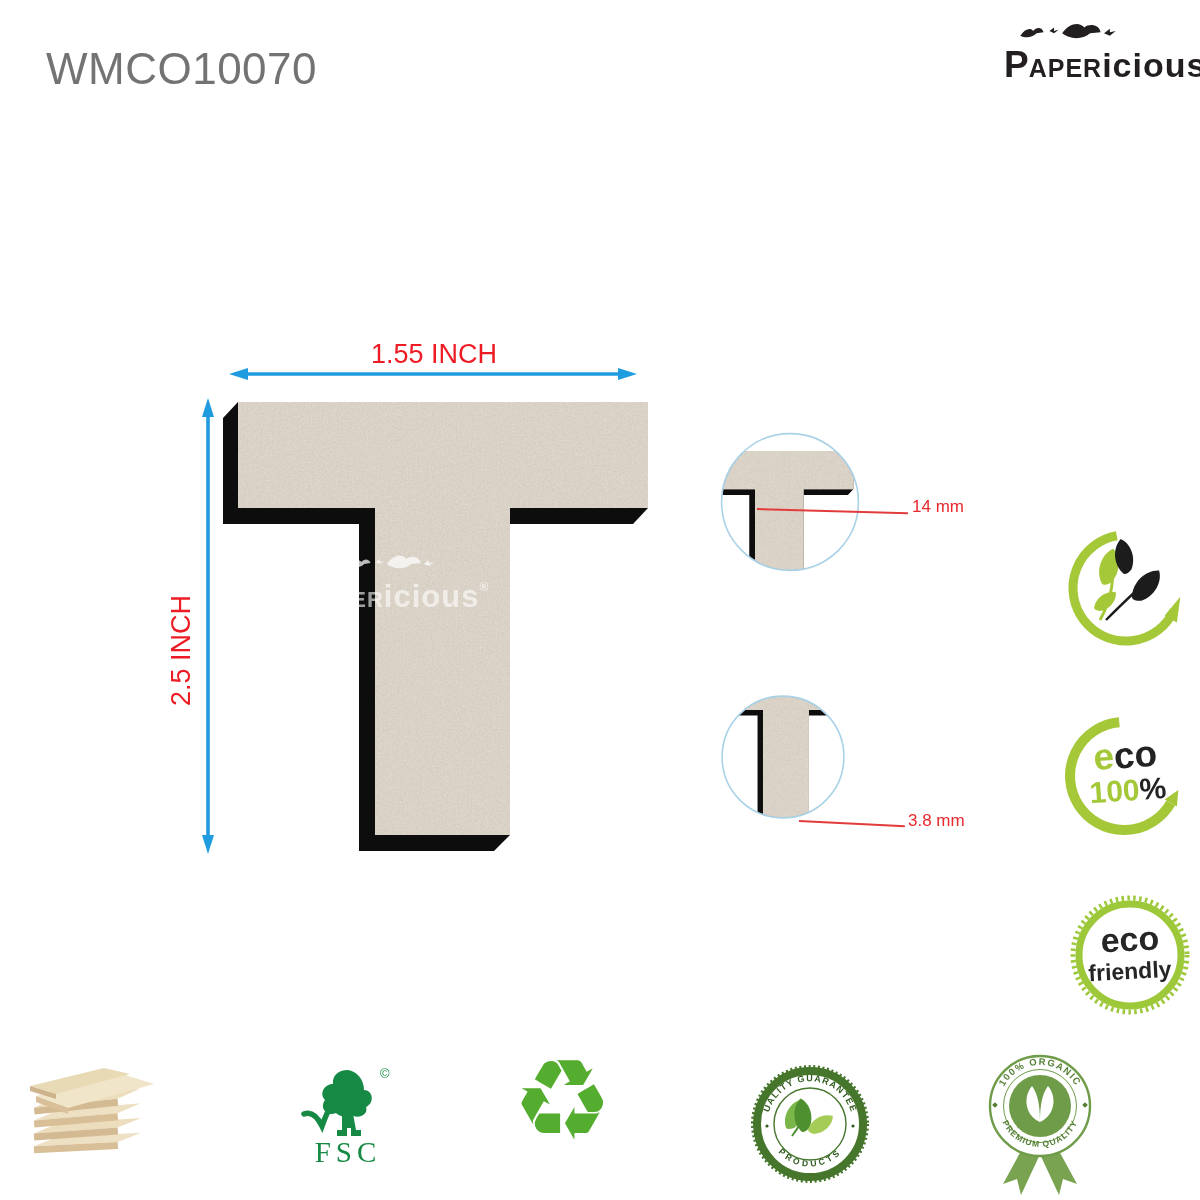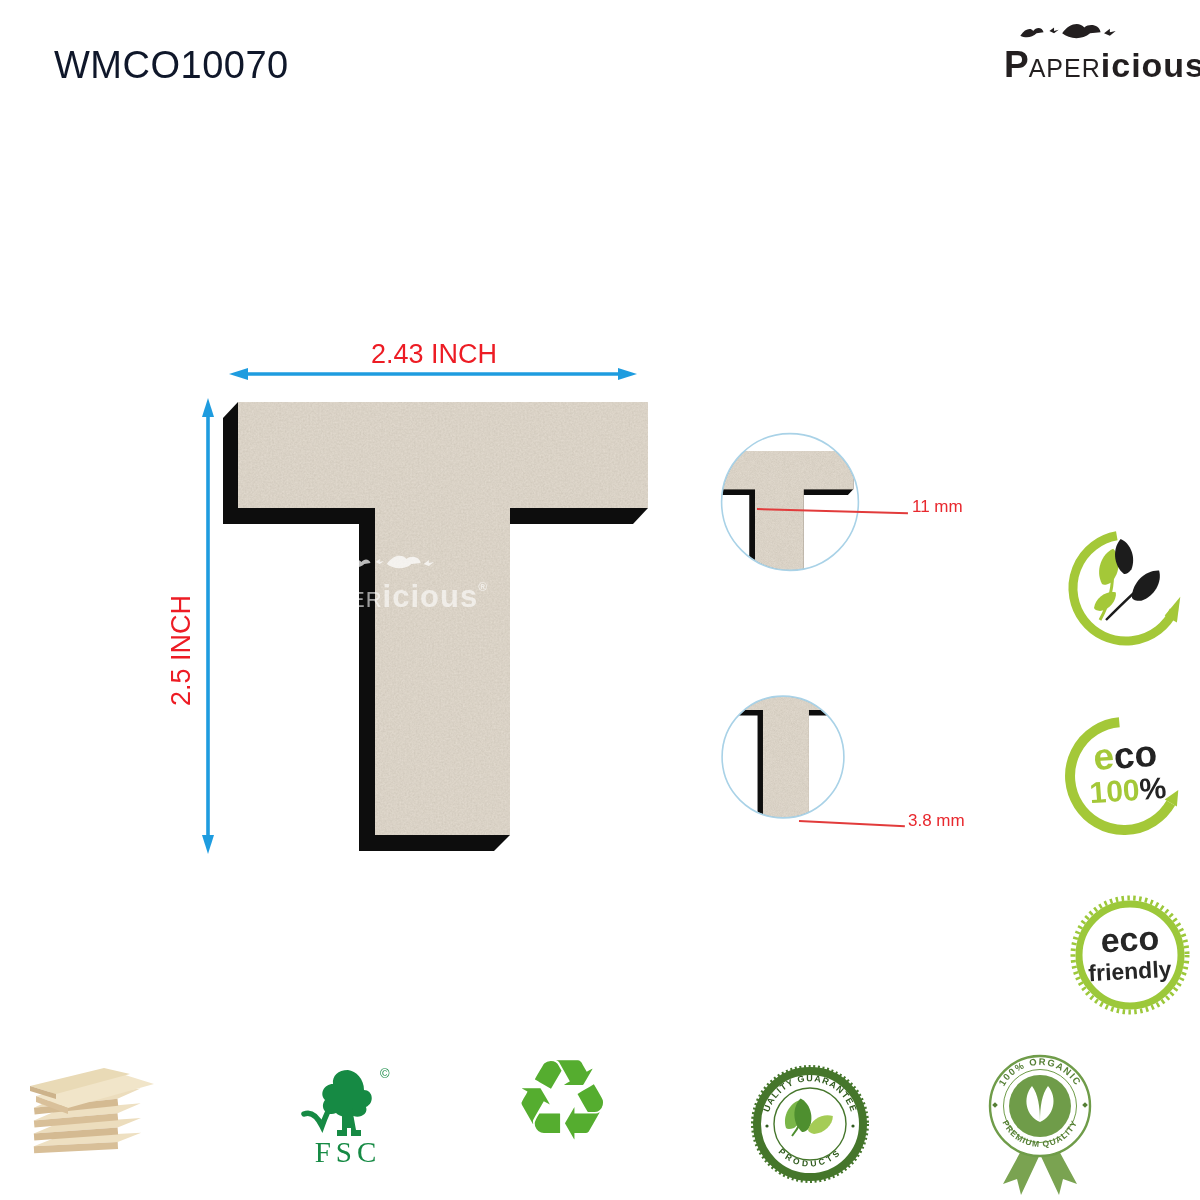--- a/index.html
+++ b/index.html
@@ -3,26 +3,26 @@
 <meta charset="utf-8">
 <style>
   html,body{margin:0;padding:0;}
   body{
     width:1200px;height:1200px;position:relative;background:#ffffff;
     font-family:"Liberation Sans", sans-serif;overflow:hidden;
   }
   .abs{position:absolute;}
 
   
-  #product-code{left:54px;top:44px;font-size:38px;color:#0f172a;letter-spacing:.5px;}
+  #product-code{left:46px;top:44px;font-size:44px;color:#737373;letter-spacing:.5px;}
   #brand-logo{left:1004px;top:18px;width:196px;height:72px;color:#231f20;}
   #brand-logo .birds{position:absolute;left:14px;top:2px;}
   #brand-logo .word{position:absolute;left:0;top:26px;white-space:nowrap;}
   .word .big{font-size:37px;font-weight:bold;}
-  .word .caps{font-size:25px;font-weight:normal;letter-spacing:1px;margin-top:6px;}
+  .word .caps{font-size:25px;font-weight:bold;letter-spacing:1px;margin-top:6px;}
   .word .low{font-size:34px;font-weight:bold;letter-spacing:1px;}
   .word .reg{font-size:14px;font-weight:bold;vertical-align:18px;}
 
   
   .dim-label{color:#ed1c24;font-size:27px;white-space:nowrap;}
   #dim-width-label{left:371px;top:339px;}
   #dim-height-label{left:166px;top:556px;height:150px;writing-mode:vertical-rl;transform:rotate(180deg);}
 
   
   .leader{height:0;border-top:2px solid #e23b3b;transform-origin:left center;}
@@ -85,21 +85,21 @@
     <use href="#birds" fill="#231f20"></use>
   </svg>
   <div class="word"><span class="big">P</span><span class="caps">APER</span><span class="low">icious</span></div>
 </div>
 
 <svg class="abs" style="left:229px;top:366px" width="408" height="16">
   <line x1="15" y1="8" x2="393" y2="8" stroke="#1e9cdf" stroke-width="3.6"></line>
   <polygon points="0,8 19,2 19,14" fill="#1e9cdf"></polygon>
   <polygon points="408,8 389,2 389,14" fill="#1e9cdf"></polygon>
 </svg>
-<div class="abs dim-label" id="dim-width-label">2.43 INCH</div>
+<div class="abs dim-label" id="dim-width-label">1.55 INCH</div>
 
 <svg class="abs" style="left:200px;top:398px" width="16" height="456">
   <line x1="8" y1="15" x2="8" y2="441" stroke="#1e9cdf" stroke-width="3.6"></line>
   <polygon points="8,0 2,19 14,19" fill="#1e9cdf"></polygon>
   <polygon points="8,456 2,437 14,437" fill="#1e9cdf"></polygon>
 </svg>
 <div class="abs dim-label" id="dim-height-label">2.5 INCH</div>
 
 <svg class="abs" style="left:223px;top:402px" width="425" height="449" viewBox="-15 0 425 449">
   <use href="#tshape"></use>
@@ -115,21 +115,21 @@
 <svg class="abs" style="left:720px;top:432px" width="140" height="140">
   <clipPath id="c1clip">
       <circle cx="70" cy="70" r="68"></circle>
     </clipPath>
   <g clip-path="url(#c1clip)">
     <use href="#tshape" transform="translate(-14.3,19) scale(0.36)"></use>
   </g>
   <circle cx="70" cy="70" r="68.4" fill="none" stroke="#a9d2e7" stroke-width="1.6"></circle>
 </svg>
 <div class="abs leader" id="leader-17"></div>
-<div class="abs mm-label" id="label-17">11 mm</div>
+<div class="abs mm-label" id="label-17">14 mm</div>
 
 <svg class="abs" style="left:720px;top:694px" width="126" height="126">
   <clipPath id="c2clip">
       <circle cx="63" cy="63" r="60.5"></circle>
     </clipPath>
   <g clip-path="url(#c2clip)">
     <use href="#tshape" transform="translate(-3.6,-20) scale(0.34)"></use>
   </g>
   <circle cx="63" cy="63" r="60.9" fill="none" stroke="#a9d2e7" stroke-width="1.6"></circle>
 </svg>

